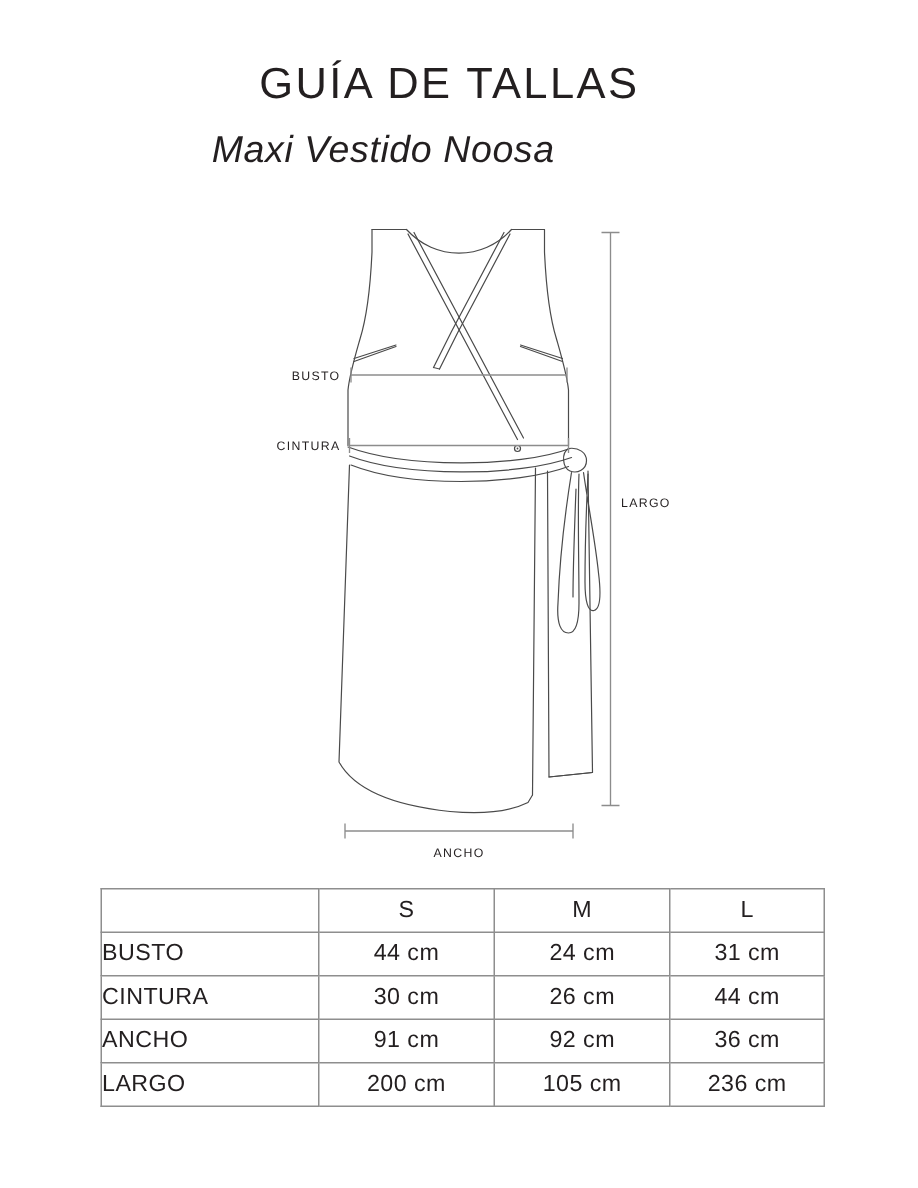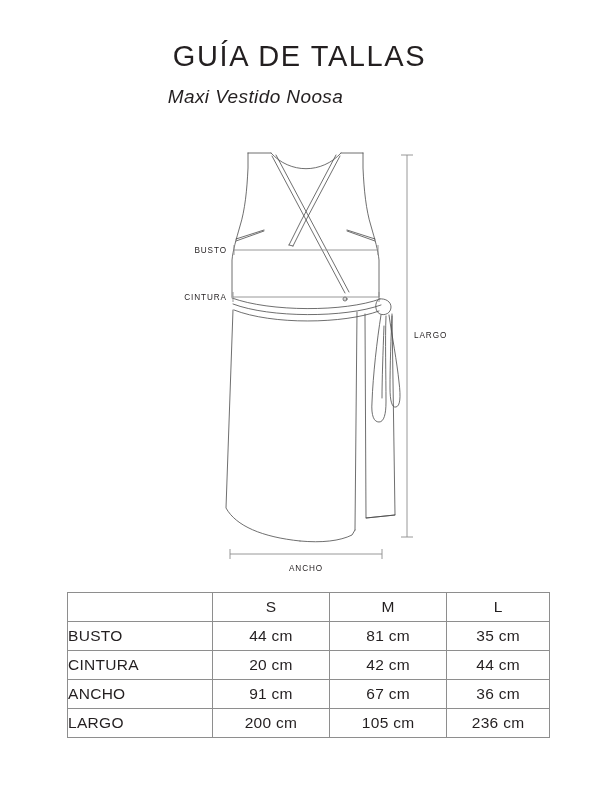--- a/index.html
+++ b/index.html
@@ -27,21 +27,21 @@
     letter-spacing: 1.6px;
     font-weight: 400;
     color: #231f20;
   }
   #page-subtitle {
     position: absolute;
     left: 0;
     top: 86px;
     width: 511px;
     text-align: center;
-    font-size: 19px;
+    font-size: 25px;
     font-style: italic;
     letter-spacing: 0.4px;
     font-weight: 400;
     color: #231f20;
   }
 
   
   #diagram {
     position: absolute;
     left: 0;
@@ -211,33 +211,33 @@
       <th class="cell-blank"></th>
       <th class="cell-head">S</th>
       <th class="cell-head">M</th>
       <th class="cell-head">L</th>
     </tr>
   </thead>
   <tbody>
     <tr>
       <td class="cell-row-label">BUSTO</td>
       <td class="cell-value">44 cm</td>
-      <td class="cell-value">81 cm</td>
-      <td class="cell-value">35 cm</td>
+      <td class="cell-value">24 cm</td>
+      <td class="cell-value">31 cm</td>
     </tr>
     <tr>
       <td class="cell-row-label">CINTURA</td>
-      <td class="cell-value">20 cm</td>
-      <td class="cell-value">42 cm</td>
+      <td class="cell-value">30 cm</td>
+      <td class="cell-value">26 cm</td>
       <td class="cell-value">44 cm</td>
     </tr>
     <tr>
       <td class="cell-row-label">ANCHO</td>
       <td class="cell-value">91 cm</td>
-      <td class="cell-value">67 cm</td>
+      <td class="cell-value">92 cm</td>
       <td class="cell-value">36 cm</td>
     </tr>
     <tr>
       <td class="cell-row-label">LARGO</td>
       <td class="cell-value">200 cm</td>
       <td class="cell-value">105 cm</td>
       <td class="cell-value">236 cm</td>
     </tr>
   </tbody>
 </table>

